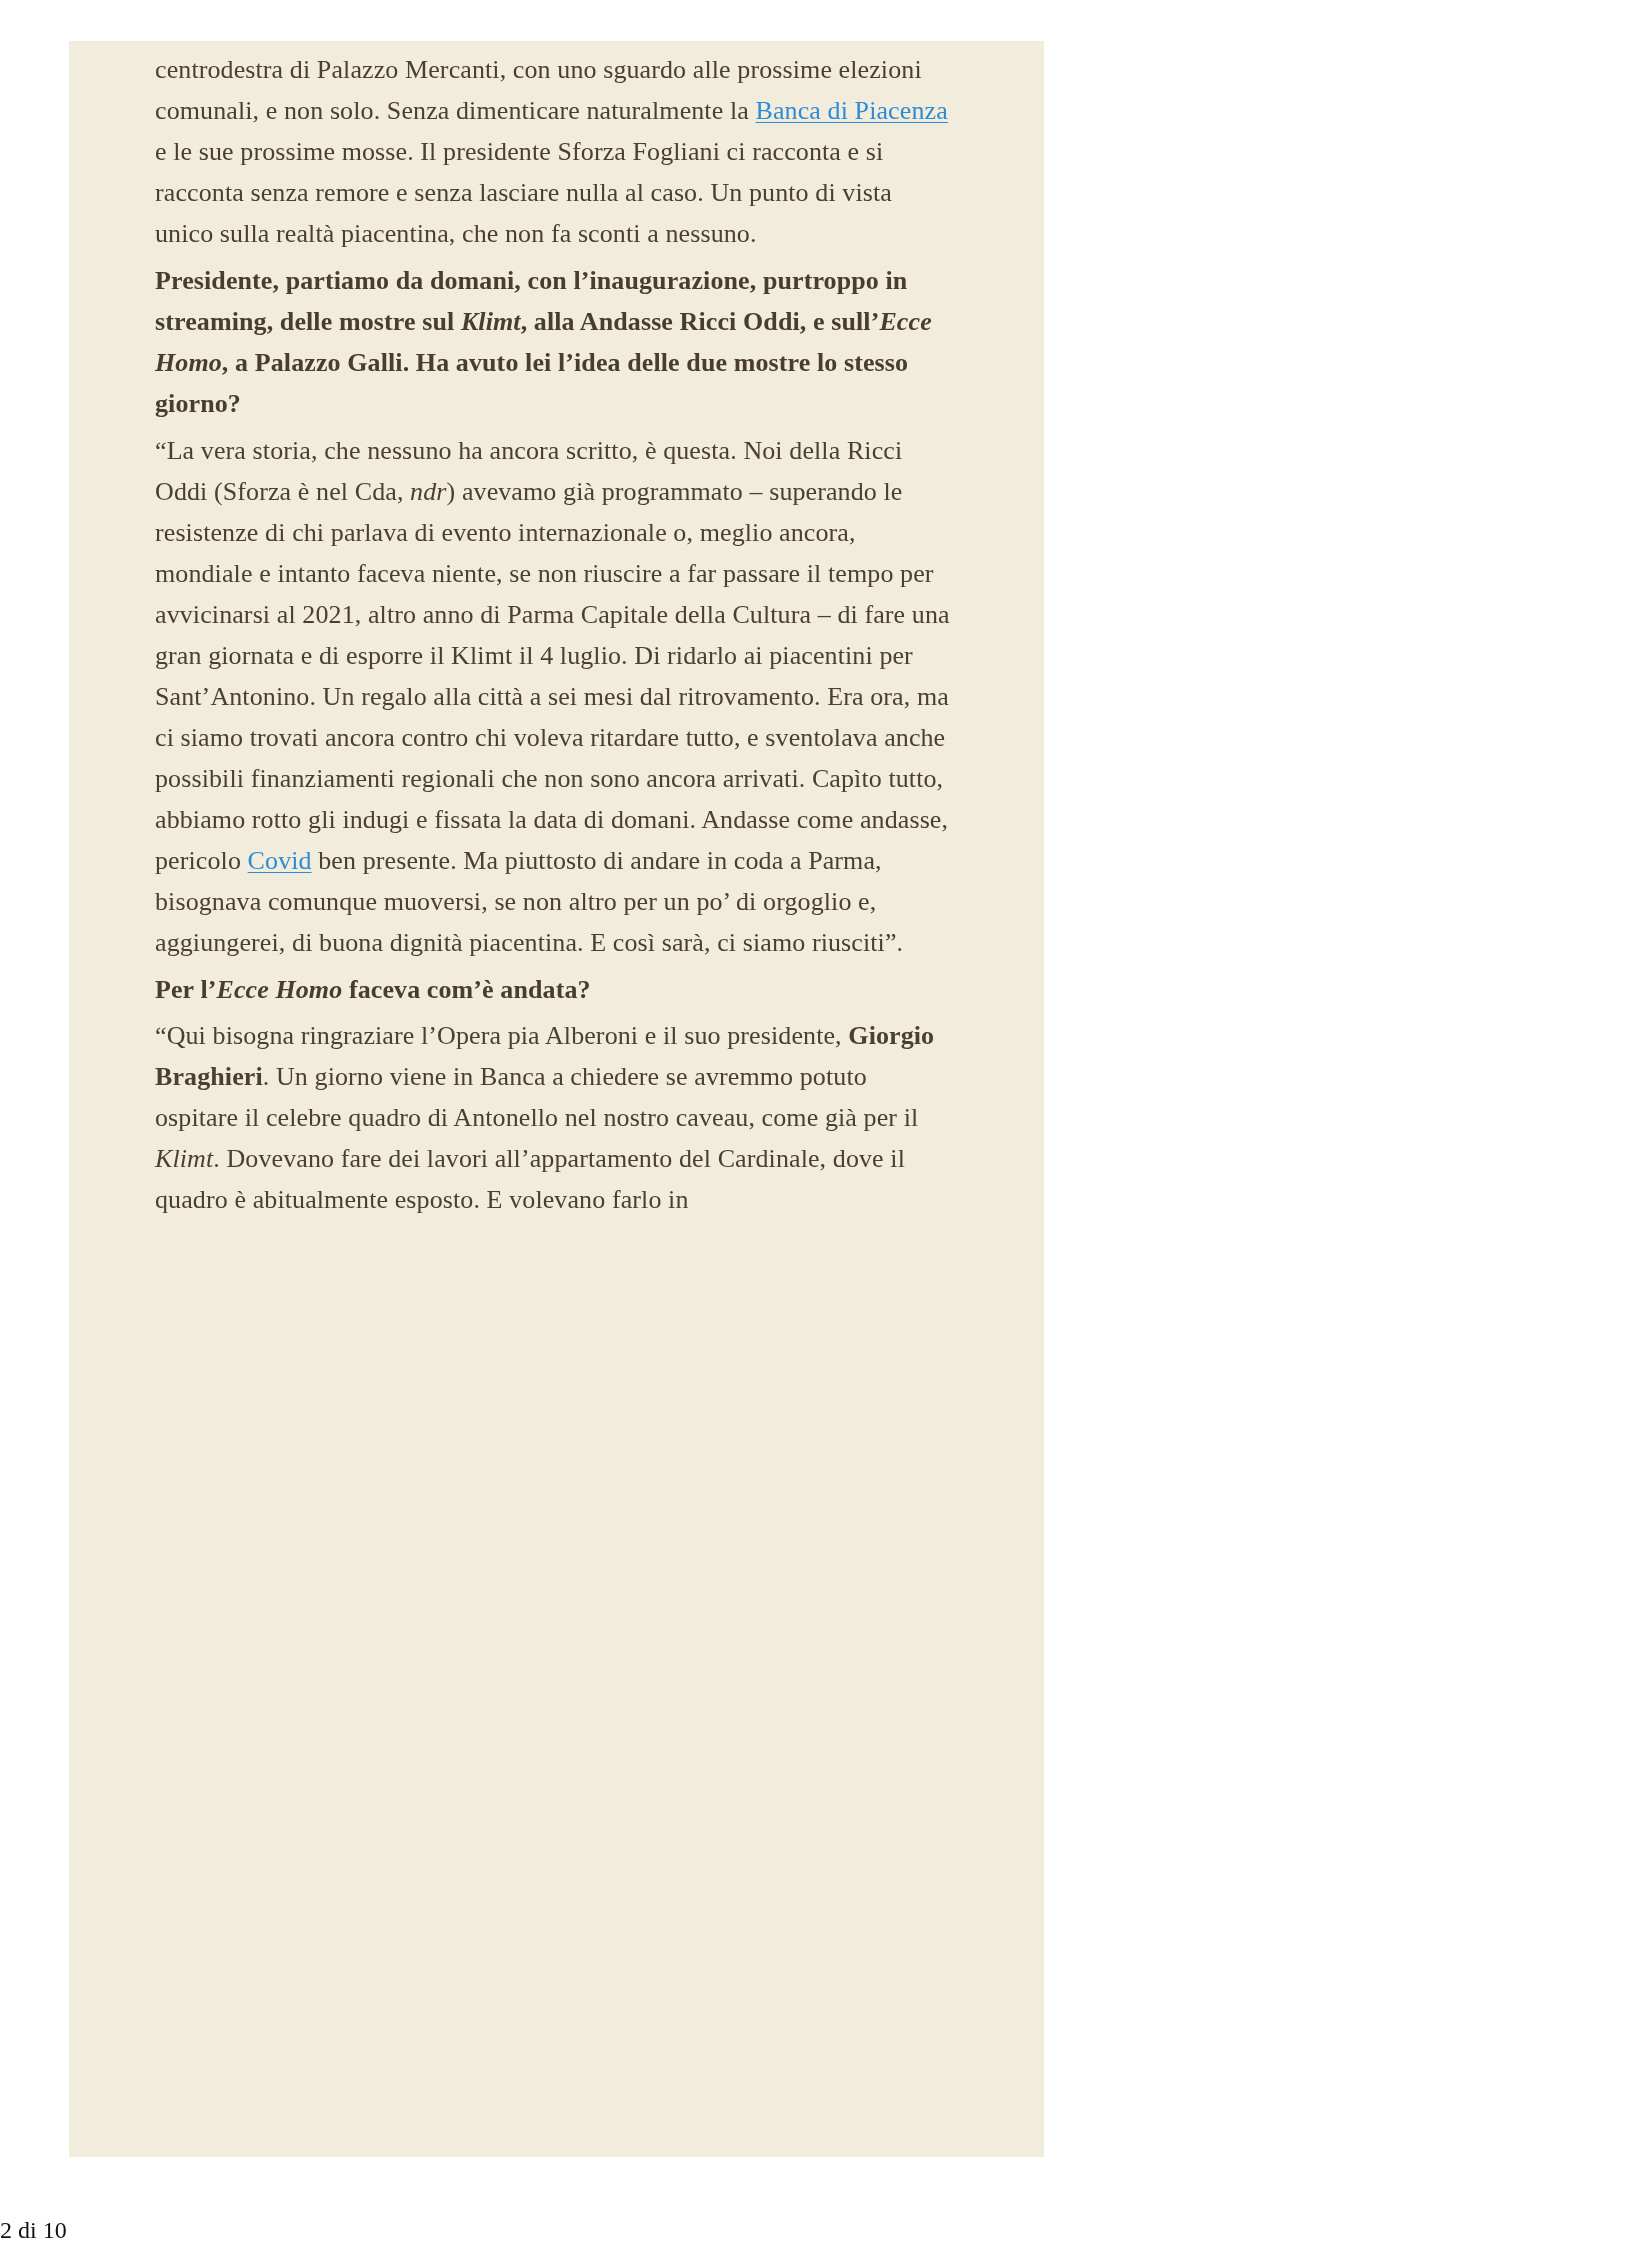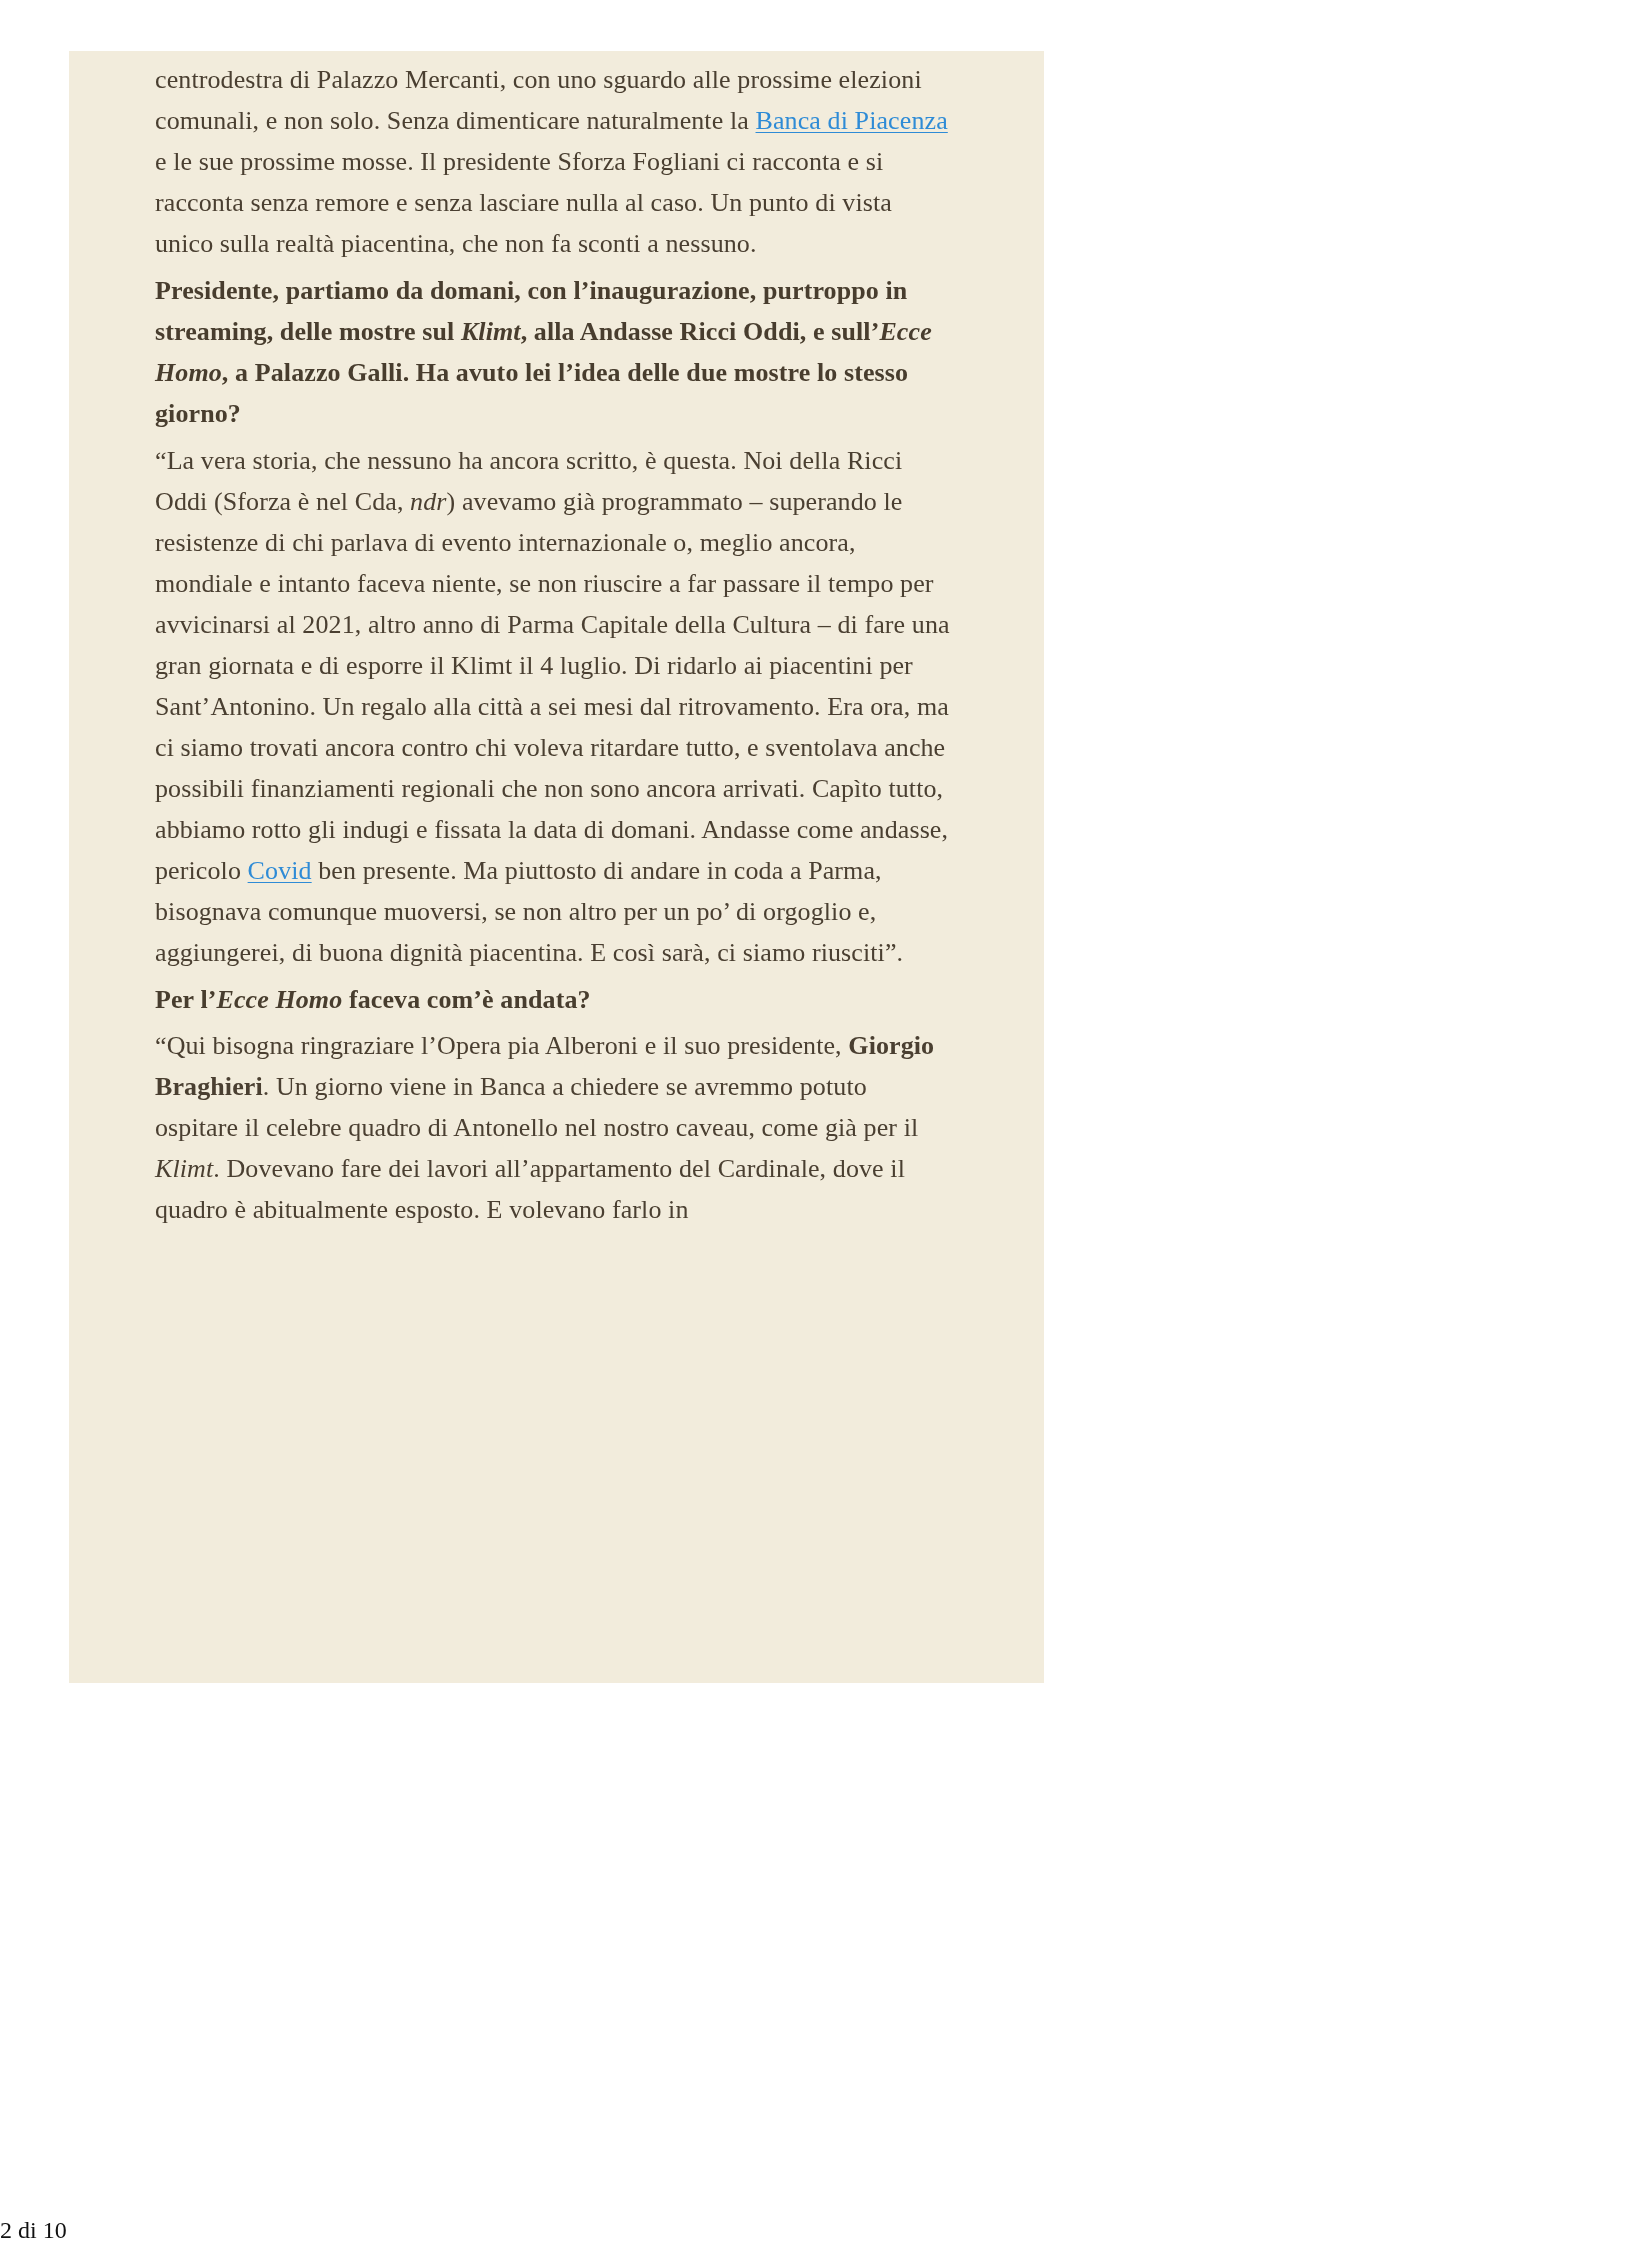--- a/index.html
+++ b/index.html
@@ -12,23 +12,23 @@
     background: #ffffff;
     font-family: "Liberation Serif", "DejaVu Serif", serif;
     position: relative;
     overflow: hidden;
   }
 
   
   #article-panel {
     position: absolute;
     left: 69px;
-    top: 51px;
+    top: 41px;
     width: 975px;
-    height: 1632px;
+    height: 2116px;
     background: #f2ecdc;
     box-sizing: border-box;
     padding: 0;
   }
 
   #article-body {
     position: absolute;
     left: 86px;     
     top: 7.9px;
     width: 800px;

